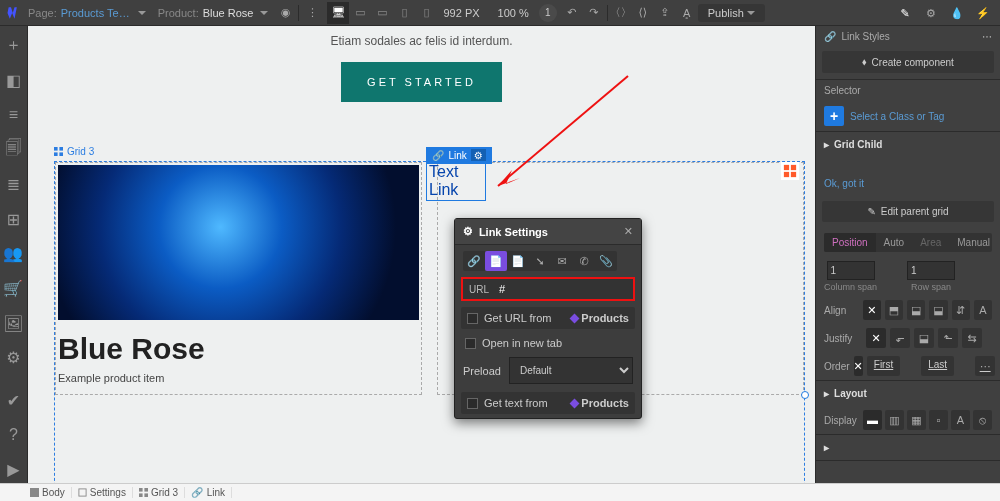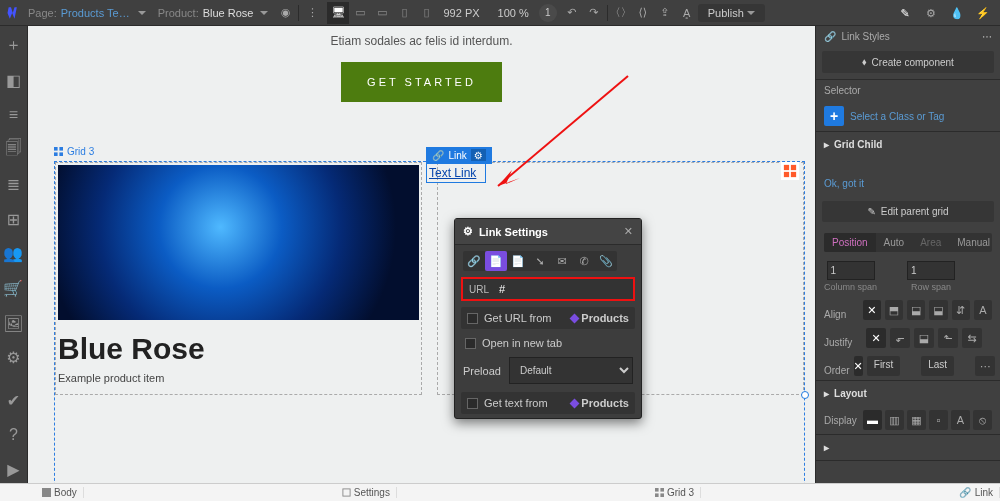--- a/index.html
+++ b/index.html
@@ -24,32 +24,32 @@
 .leftrail .ico { width:28px; height:28px; display:flex; align-items:center; justify-content:center; color:#999; cursor:pointer; }
 .leftrail .gap { flex:1; }
 .rr-icons { position:absolute; right:0; top:0; height:26px; display:flex; align-items:center; gap:0; padding-right:4px; }
 .rr-icons .ico { width:26px; height:26px; display:flex; align-items:center; justify-content:center; color:#aaa; cursor:pointer; }
 .rr-icons .ico.active { color:#fff; }
 
 
 .canvas-wrap { position:absolute; left:28px; top:26px; right:185px; bottom:18px; background:#e5e5e5; overflow:hidden; }
 .canvas { position:absolute; left:0; top:0; right:0; bottom:0; background:#eef0f0; }
 .hero-text { text-align:center; font-size:12px; color:#555; padding-top:8px; }
-.cta { display:block; margin:14px auto 0; background:#4d7c0f; color:#fff; border:none; padding:14px 26px; font-size:11px; letter-spacing:3px; cursor:pointer; }
+.cta { display:block; margin:14px auto 0; background:#0f766e; color:#fff; border:none; padding:14px 26px; font-size:11px; letter-spacing:3px; cursor:pointer; }
 .grid-label { position:absolute; left:26px; top:120px; font-size:10px; color:#2b7de1; display:flex; gap:4px; align-items:center; }
 .grid-outline { position:absolute; left:26px; top:135px; right:10px; height:340px; border:1px dashed #2b7de1; }
 .cell-a { position:absolute; left:0; top:0; width:49%; height:69%; border:1px dashed #aaa; }
 .cell-b { position:absolute; right:0; top:0; width:49%; height:69%; border:1px dashed #aaa; }
 .rose { position:absolute; left:2px; top:2px; right:2px; height:67%; background:radial-gradient(circle at 45% 40%, #4fb9ff 0%, #0b5cc4 28%, #052a76 55%, #020e2e 80%); }
 .title { position:absolute; left:2px; bottom:28px; font-size:30px; font-weight:700; color:#222; }
 .subtitle { position:absolute; left:2px; bottom:10px; font-size:11px; color:#444; }
 .link-badge { position:absolute; left:398px; top:121px; background:#1f7ae0; color:#fff; font-size:10px; padding:2px 6px; display:flex; gap:4px; align-items:center; }
 .link-badge .gear { background:#1360b3; padding:1px 3px; }
 .textlink-box { position:absolute; left:398px; top:135px; width:60px; border:1px solid #1f7ae0; padding:1px 2px; }
-.textlink-anchor { color:#0645ad; font-size:12px; text-decoration:underline; }
+.textlink-anchor { color:#0645ad; font-size:16px; }
 .err-badge { position:absolute; right:16px; top:136px; width:18px; height:18px; background:#fff; display:flex; align-items:center; justify-content:center; }
 .err-badge svg { width:14px; height:14px; }
 .side-dot { position:absolute; right:6px; top:365px; width:8px; height:8px; border:1px solid #1f7ae0; border-radius:50%; background:#fff; }
 
 
 .arrow { position:absolute; left:450px; top:40px; width:160px; height:140px; pointer-events:none; }
 
 
 .popover { position:absolute; left:426px; top:192px; width:188px; background:#3d3d3d; border:1px solid #222; border-radius:3px; box-shadow:0 4px 12px rgba(0,0,0,.5); color:#ccc; font-size:11px; }
 .pop-header { display:flex; align-items:center; justify-content:space-between; padding:6px 8px; border-bottom:1px solid #2b2b2b; background:#444; }
@@ -81,30 +81,30 @@
 .rp-link { color:#5a9bd4; cursor:pointer; }
 .rp-note { padding:6px 8px; color:#aaa; line-height:1.4; }
 .rp-sec-title { padding:7px 8px; font-weight:600; color:#ddd; display:flex; align-items:center; gap:5px; }
 .seg { display:flex; background:#333; border-radius:2px; overflow:hidden; }
 .seg .opt { padding:4px 8px; color:#999; cursor:pointer; }
 .seg .opt.active { background:#2b2b2b; color:#d070c0; }
 .mini-input { background:#333; border:1px solid #222; color:#ccc; width:48px; padding:3px; font-size:10px; text-align:left; }
 .span-row { display:flex; gap:30px; padding:4px 8px; }
 .span-col { display:flex; flex-direction:column; gap:2px; align-items:center; }
 .span-lbl { color:#888; font-size:9px; }
-.btnrow { display:flex; padding:4px 8px; align-items:flex-end; gap:4px; }
+.btnrow { display:flex; padding:4px 8px; align-items:center; gap:4px; }
 .btnrow .lbl { width:38px; color:#aaa; }
 .tiny { width:20px; height:20px; background:#333; display:flex; align-items:center; justify-content:center; color:#aaa; cursor:pointer; border-radius:2px; font-size:11px; }
 .tiny.sel { background:#2b2b2b; color:#fff; }
-.pill-row { display:flex; gap:21px; }
+.pill-row { display:flex; gap:21px;text-decoration:underline; }
 .pill { background:#333; padding:3px 7px; border-radius:2px; font-size:10px; color:#ccc; cursor:pointer; }
 .disp-row { display:flex; gap:3px; padding:4px 8px; align-items:center; }
 
 
-.breadcrumb { position:absolute; left:0; bottom:0; right:0; height:18px; background:#f4f4f4; border-top:1px solid #ccc; display:flex; align-items:center; font-size:10px; color:#555; padding-left:36px;justify-content:space-between; }
+.breadcrumb { position:absolute; left:0; bottom:0; right:0; height:18px; background:#f4f4f4; border-top:1px solid #ccc; display:flex; align-items:center; font-size:10px; color:#555; padding-left:24px; }
 .bc-item { display:flex; align-items:center; gap:3px; padding:0 6px; cursor:pointer; border-right:1px solid #ddd; }
 .bc-item svg { width:9px; height:9px; }
 
 .caret { display:inline-block; border:4px solid transparent; border-top-color:#999; margin-left:3px; transform:translateY(2px); }
 </style>
 </head>
 <body>
 
 <div class="topbar">
   <div class="tb-icon">

